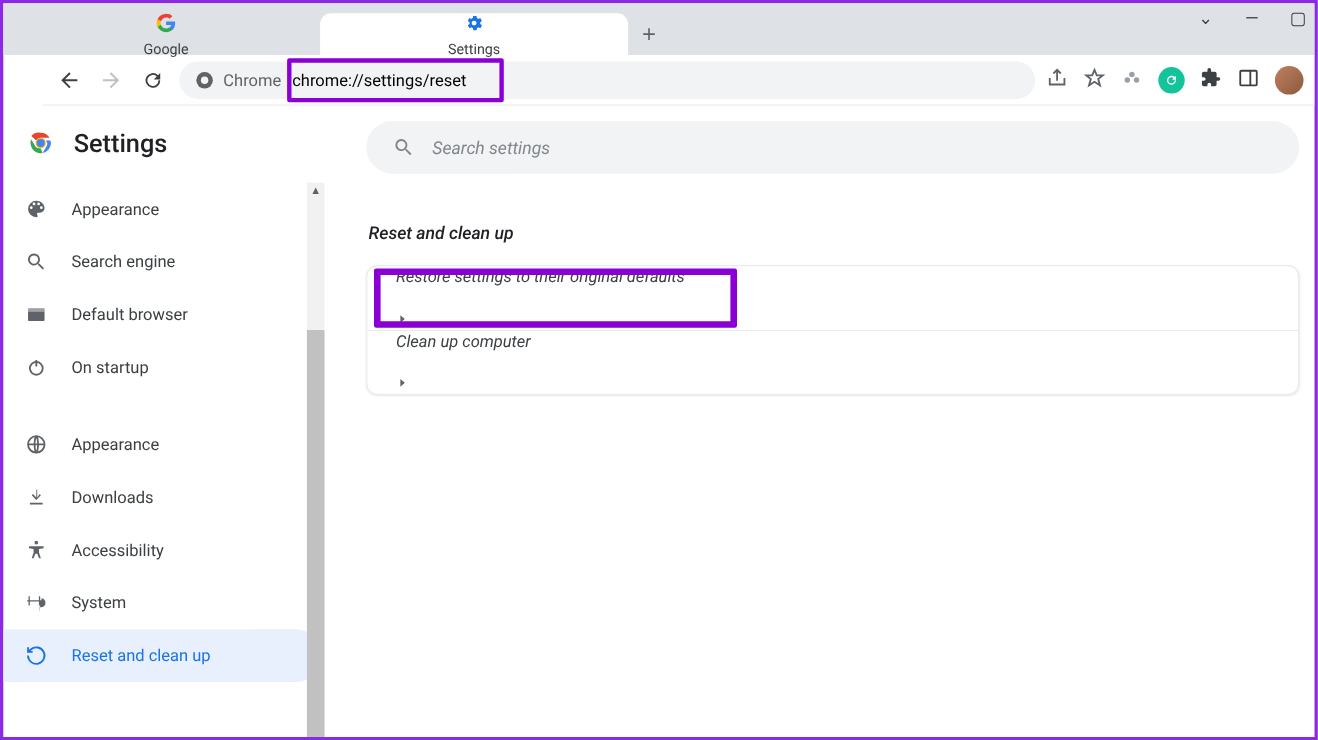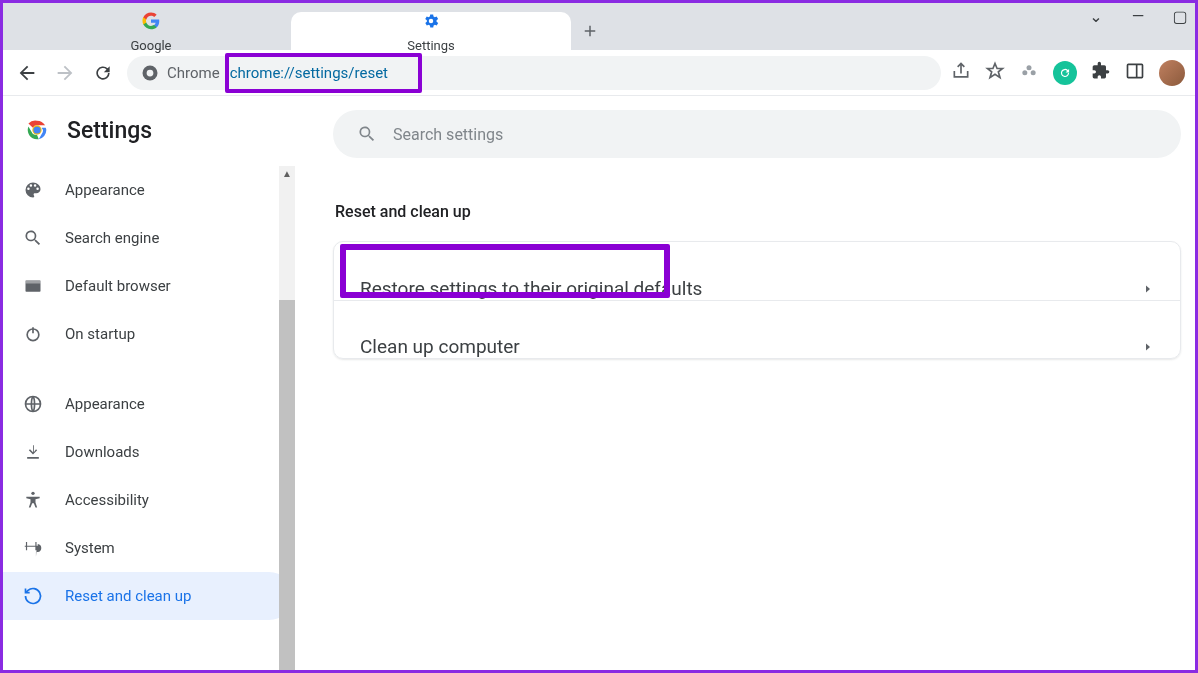--- a/index.html
+++ b/index.html
@@ -10,26 +10,26 @@
 .tab { height: 38px; display: flex; align-items: center; padding: 0 12px; gap: 8px; font-size: 13px; color: #3c4043; border-radius: 10px 10px 0 0; width: 280px; position: relative; flex-direction: column; }
 .tab.inactive { background: transparent; }
 .tab.active { background: #fff; }
 .tab-close { width: 16px; height: 16px; display: flex; align-items: center; justify-content: center; color: #5f6368; margin-left: auto; }
 .tab-favicon { width: 18px; height: 18px; display:flex; align-items:center; justify-content:center; }
 .newtab { width: 30px; height: 30px; display: flex; align-items: center; justify-content: center; color: #5f6368; margin-left: 4px; margin-bottom: 4px; }
 .win-controls { position: absolute; right: 6px; top: 4px; display: flex; gap: 24px; color: #3c4043; }
 .win-controls span { width: 18px; text-align:center; font-size: 16px; }
 
 
-.toolbar { height: 46px; background: #fff; display: flex; align-items: center; padding: 0 10px; gap: 10px; border-bottom: 1px solid #e8eaed; }
+.toolbar { height: 46px; background: #fff; display: flex; align-items: center; padding: 0 10px; gap: 10px; border-bottom: 1px solid #e8eaed; margin-left: 36px; }
 .tb-icon { width: 28px; height: 28px; display:flex; align-items:center; justify-content:center; color:#5f6368; }
 .tb-icon.disabled { color: #bdc1c6; }
 .omnibox { flex: 1; height: 34px; background: #f1f3f4; border-radius: 17px; display: flex; align-items: center; padding: 0 14px; gap: 10px; color: #3c4043; font-size: 15px; position: relative; }
 .omnibox-chip { display:flex; align-items:center; gap:8px; color:#5f6368; }
-.omnibox-url { color:#0369a1;text-align:right; }
+.omnibox-url { color:#000000;text-align:right; }
 .url-highlight { position:absolute; left: 98px; top: -3px; width: 197px; height: 40px; border: 4px solid #8a00d4; border-radius: 2px; pointer-events:none; }
 .ext-icons { display:flex; align-items:center; gap:14px; color:#5f6368; }
 .ext-icons .dot { width:24px; height:24px; border-radius:50%; display:flex; align-items:center; justify-content:center; }
 .avatar { width:26px; height:26px; border-radius:50%; background: linear-gradient(135deg,#c08060,#8b5a3c); }
 
 
 .page { display:flex; height: calc(673px - 47px - 46px - 6px); }
 .sidebar { width: 290px; position:relative; }
 .sb-header { display:flex; align-items:center; gap:16px; padding: 20px 18px 22px 20px; }
 .chrome-logo { width: 28px; height: 28px; }
@@ -37,25 +37,25 @@
 .sb-list { padding: 0 0 0 0; }
 .sb-item { display:flex; align-items:center; gap:22px; padding: 0 20px; height: 48px; font-size: 15px; color:#3c4043; border-radius: 0 24px 24px 0; cursor:pointer;text-align:right; }
 .sb-item.active { background:#e8f0fe; color:#1a73e8; }
 .sb-item svg { width:20px; height:20px; }
 .sb-gap { height: 22px; }
 .sb-scrolltrack { position:absolute; right: -2px; top: 70px; width: 16px; height: 540px; background:#f1f1f1; }
 .sb-scrollthumb { position:absolute; right: -2px; top: 204px; width: 16px; height: 410px; background:#c1c1c1; }
 .sb-arrow-up { position:absolute; right:1px; top:72px; font-size:10px; color:#606060; }
 
 
-.main { flex:1; padding: 14px 14px 0 40px; }
+.main { flex:1; padding: 14px 14px 0 40px; font-style: italic; }
 .searchbox { height: 48px; background:#f1f3f4; border-radius: 24px; display:flex; align-items:center; padding: 0 24px; gap: 16px; color:#80868b; font-size:16px; }
 .section-title { font-size:16px; color:#202124; margin: 44px 0 20px 2px; font-weight:500; }
 .card { border:1px solid #e8eaed; border-radius:10px; box-shadow: 0 1px 2px rgba(60,64,67,.12); overflow:hidden; }
-.card-row { height: 58px; display:flex; align-items:flex-end; justify-content:space-between; padding: 0 26px; font-size:19px; color:#3c4043; cursor:pointer; position:relative; }
+.card-row { height: 58px; display:flex; align-items:flex-start; justify-content:space-between; padding: 0 26px; font-size:15px; color:#3c4043; cursor:pointer; position:relative;flex-direction:column; }
 .card-row + .card-row { border-top:1px solid #e8eaed; }
 .row-highlight { position:absolute; left: 6px; top: 2px; width: 330px; height: 54px; border:6px solid #8a00d4; border-radius:2px; pointer-events:none; }
 .chev { color:#5f6368; }
 </style>
 </head>
 <body>
 
 <div class="tabstrip">
   <div class="tab inactive">
     <span class="tab-favicon">

